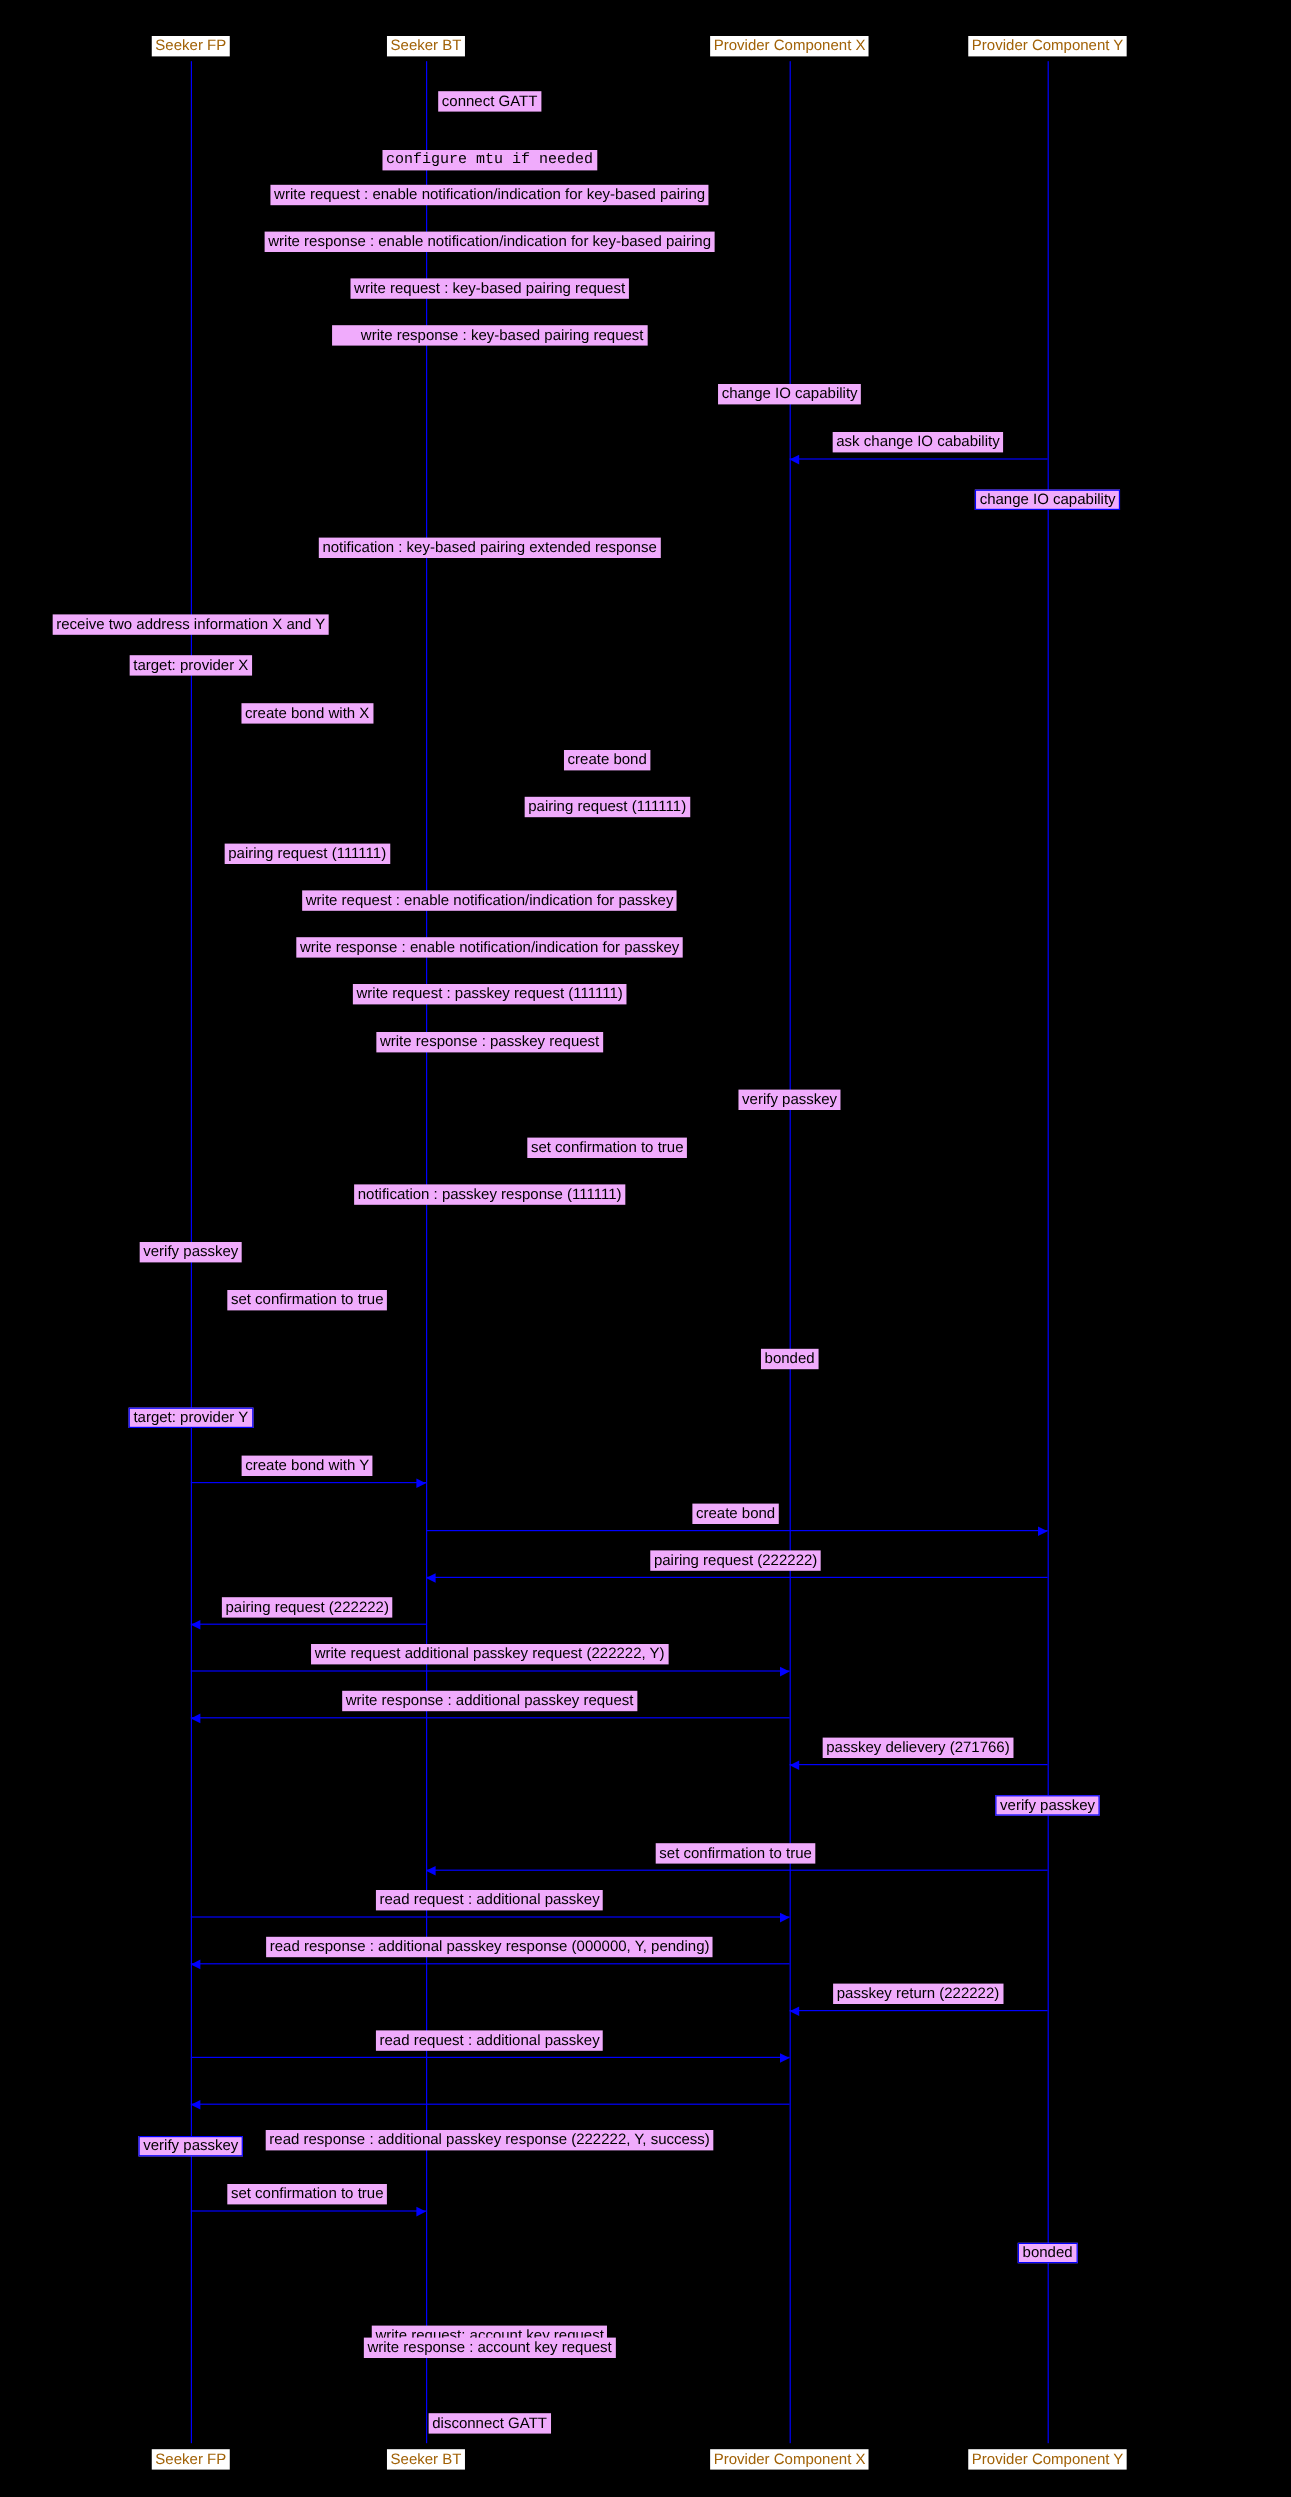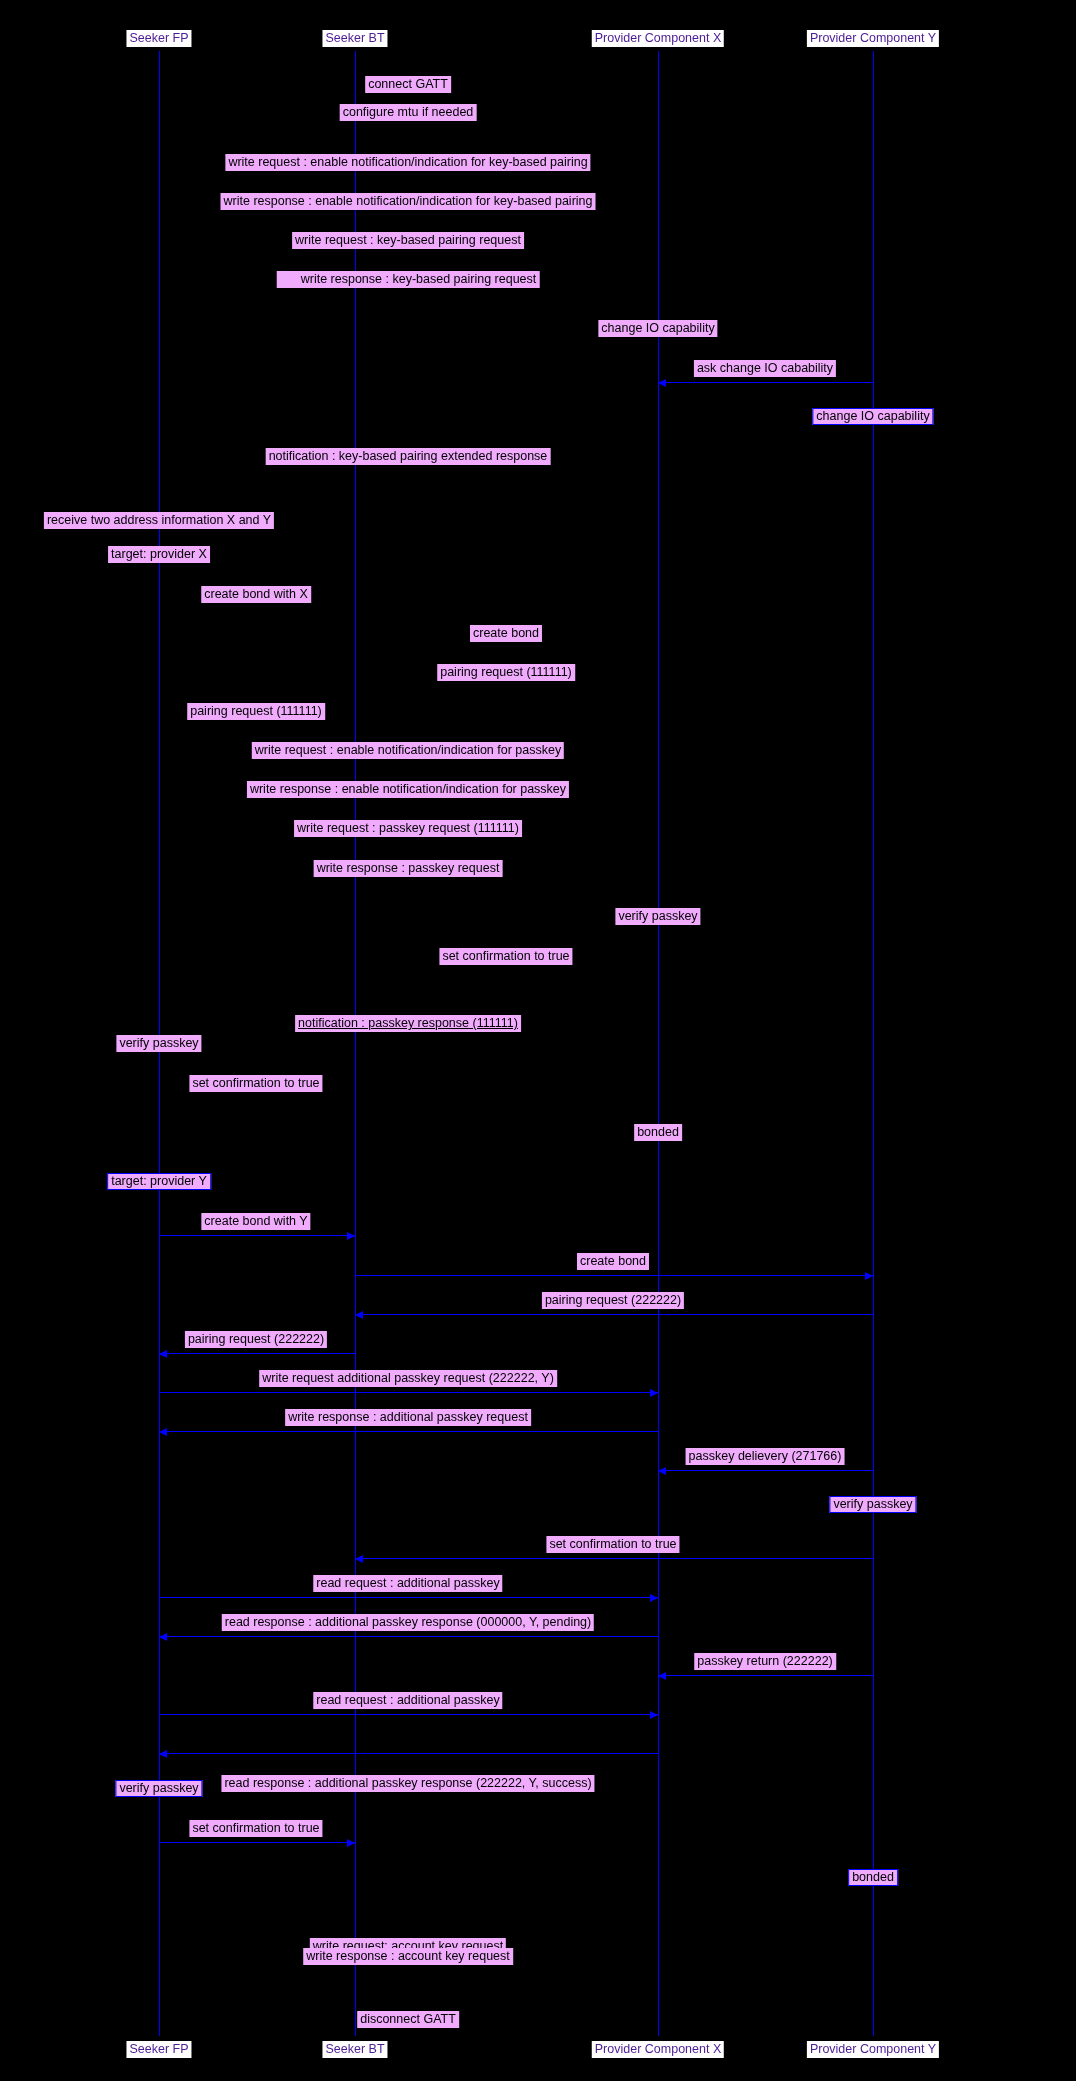--- a/index.html
+++ b/index.html
@@ -23,21 +23,21 @@
   }
   .lifeline {
     position: absolute;
     width: 1px;
     background: #0000ff;
   }
   .actor {
     position: absolute;
     transform: translateX(-50%);
     background: #ffffff;
-    color: #4c1d95;
+    color: #a16207;
     font-size: 12.5px;
     line-height: 15px;
     padding: 1px 3px;
     white-space: nowrap;
     box-sizing: border-box;
   }
   .msg-label {
     position: absolute;
     transform: translateX(-50%);
     background: #f0abfc;
@@ -84,21 +84,21 @@
     <div class="lifeline" style="left: 873px; top: 51px; height: 1985px;"></div>
     <div class="actor" style="left: 159px; top: 30px;">Seeker FP</div>
     <div class="actor" style="left: 355px; top: 30px;">Seeker BT</div>
     <div class="actor" style="left: 658px; top: 30px;">Provider Component X</div>
     <div class="actor" style="left: 873px; top: 30px;">Provider Component Y</div>
     <div class="actor" style="left: 159px; top: 2041px;">Seeker FP</div>
     <div class="actor" style="left: 355px; top: 2041px;">Seeker BT</div>
     <div class="actor" style="left: 658px; top: 2041px;">Provider Component X</div>
     <div class="actor" style="left: 873px; top: 2041px;">Provider Component Y</div>
     <div class="msg-label" style="left: 408px; top: 76px;">connect GATT</div>
-    <div class="msg-label" style="left: 408px; top: 104px;">configure mtu if needed</div>
+    <div class="msg-label" style="left: 408px; top: 125px; font-family: Liberation Mono, monospace;">configure mtu if needed</div>
     <div class="msg-label" style="left: 408px; top: 154px;">write request : enable notification/indication for key-based pairing</div>
     <div class="msg-label" style="left: 408px; top: 193px;">write response : enable notification/indication for key-based pairing</div>
     <div class="msg-label" style="left: 408px; top: 232px;">write request : key-based pairing request</div>
     <div class="msg-label" style="left: 408px; top: 271px; padding-left: 24px;">write response : key-based pairing request</div>
     <div class="msg-label" style="left: 658px; top: 320px;">change IO capability</div>
     <div class="arrow-line" style="left: 658px; top: 382px; width: 215px;"></div>
     <div class="arrow-head left" style="top: 378.5px; left: 658px;"></div>
     <div class="msg-label" style="left: 765px; top: 360px;">ask change IO cabability</div>
     <div class="msg-label boxed" style="left: 873px; top: 408px;">change IO capability</div>
     <div class="msg-label" style="left: 408px; top: 448px;">notification : key-based pairing extended response</div>
@@ -107,21 +107,21 @@
     <div class="msg-label" style="left: 256px; top: 586px;">create bond with X</div>
     <div class="msg-label" style="left: 506px; top: 625px;">create bond</div>
     <div class="msg-label" style="left: 506px; top: 664px;">pairing request (111111)</div>
     <div class="msg-label" style="left: 256px; top: 703px;">pairing request (111111)</div>
     <div class="msg-label" style="left: 408px; top: 742px;">write request : enable notification/indication for passkey</div>
     <div class="msg-label" style="left: 408px; top: 781px;">write response : enable notification/indication for passkey</div>
     <div class="msg-label" style="left: 408px; top: 820px;">write request : passkey request (111111)</div>
     <div class="msg-label" style="left: 408px; top: 860px;">write response : passkey request</div>
     <div class="msg-label" style="left: 658px; top: 908px;">verify passkey</div>
     <div class="msg-label" style="left: 506px; top: 948px;">set confirmation to true</div>
-    <div class="msg-label" style="left: 408px; top: 1015px; text-decoration: underline;">notification : passkey response (111111)</div>
+    <div class="msg-label" style="left: 408px; top: 987px;">notification : passkey response (111111)</div>
     <div class="msg-label" style="left: 159px; top: 1035px;">verify passkey</div>
     <div class="msg-label" style="left: 256px; top: 1075px;">set confirmation to true</div>
     <div class="msg-label" style="left: 658px; top: 1124px;">bonded</div>
     <div class="msg-label boxed" style="left: 159px; top: 1173px;">target: provider Y</div>
     <div class="arrow-line" style="left: 159px; top: 1235px; width: 196px;"></div>
     <div class="arrow-head right" style="top: 1231.5px; left: 347px;"></div>
     <div class="msg-label" style="left: 256px; top: 1213px;">create bond with Y</div>
     <div class="arrow-line" style="left: 355px; top: 1275px; width: 518px;"></div>
     <div class="arrow-head right" style="top: 1271.5px; left: 865px;"></div>
     <div class="msg-label" style="left: 613px; top: 1253px;">create bond</div>

